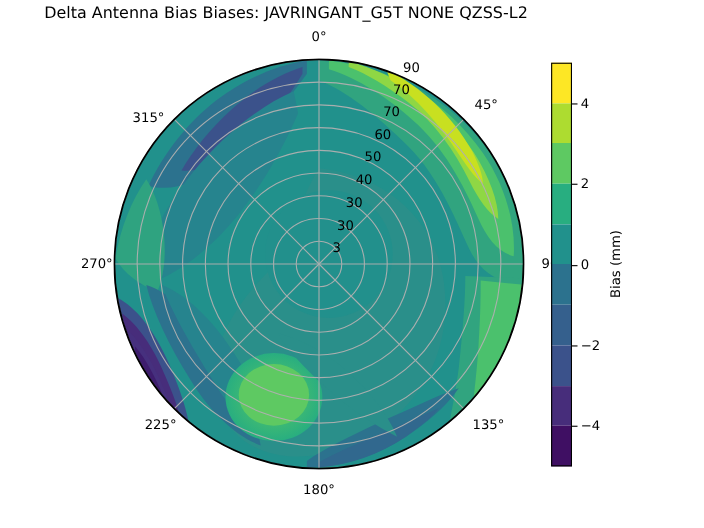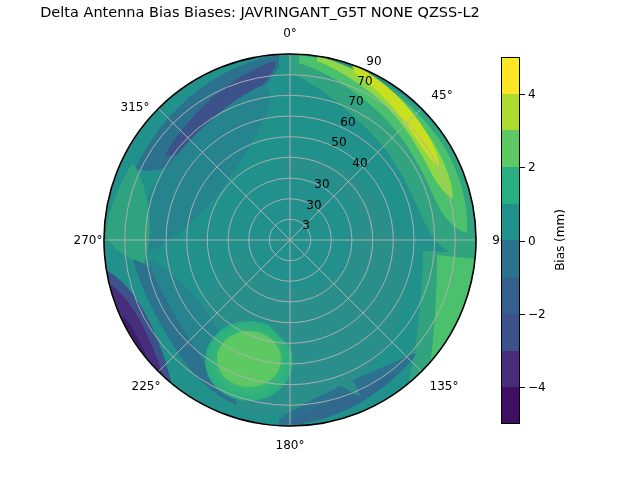--- a/index.html
+++ b/index.html
@@ -151,21 +151,21 @@
     <div class="ang-label" style="left:341px;top:333px;">135°</div>
     <div class="ang-label" style="left:187px;top:392px;">180°</div>
     <div class="ang-label" style="left:43px;top:333px;">225°</div>
     <div class="ang-label" style="left:-15px;top:187px;text-align:center;">270°</div>
     <div class="ang-label" style="left:32px;top:42px;margin-top:12px;">315°</div>
 
     
     <div class="rad-label" style="left:203px;top:172px;">3</div>
     <div class="rad-label" style="left:211px;top:152px;">30</div>
     <div class="rad-label" style="left:219px;top:131px;text-align:right;">30</div>
-    <div class="rad-label" style="left:228px;top:110px;margin-left:29px;">40</div>
+    <div class="rad-label" style="left:228px;top:110px;">40</div>
     <div class="rad-label" style="left:236px;top:89px;">50</div>
     <div class="rad-label" style="left:245px;top:69px;">60</div>
     <div class="rad-label" style="left:253px;top:48px;">70</div>
     <div class="rad-label" style="left:262px;top:28px;">70</div>
     <div class="rad-label" style="left:271px;top:8px;">90</div>
   </div>
 
   <div class="cb-wrap">
     <div class="cb-band" style="height:36.7px;background:#fde725;"></div>
     <div class="cb-band" style="height:36.7px;background:#addc30;"></div>

